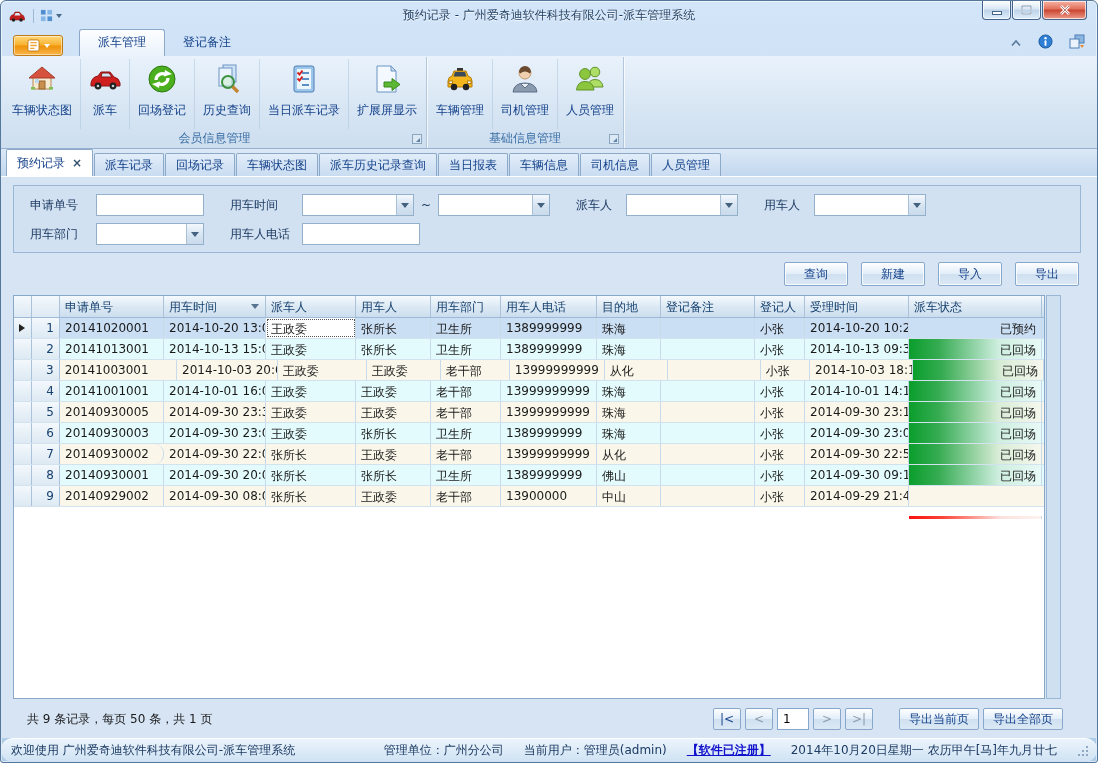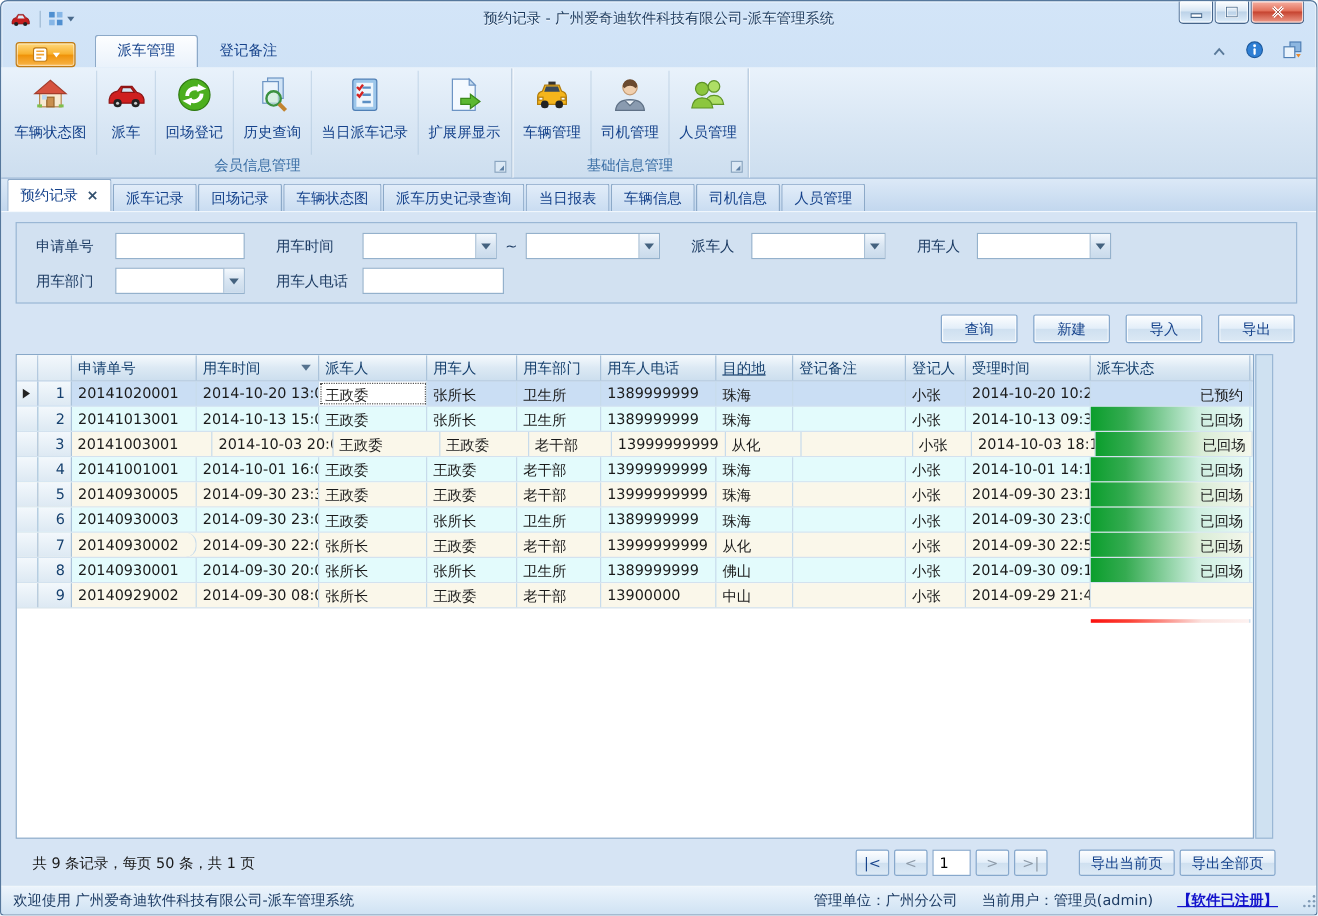--- a/index.html
+++ b/index.html
@@ -102,21 +102,21 @@
   .spacer { flex:1; }
   .pbtn { min-width:28px; height:22px; margin-left:4px; border:1px solid #87a8cc; border-radius:2px; color:#15428b; font:inherit;
           background:linear-gradient(#fdfeff,#e3eef9 48%,#cfe0f0 52%,#dce9f5); padding:0 5px; }
   .pbtn.dis { color:#8d9aa8; }
   .pbtn.wide { padding:0 9px; }
   .pbtn.gap { margin-left:26px; }
   .pin { width:32px; height:22px; margin-left:4px; border:1px solid #87a8cc; padding:0 5px; font:inherit; }
 
   
   .sbar { height:24px; background:linear-gradient(#ecf4fc,#cfe2f3); border-top:1px solid #fdfeff;
-          display:flex; align-items:center; padding:0 0 0 10px; color:#1c3b63; gap:20px; }
+          display:flex; align-items:center; padding:0 8px 0 10px; color:#1c3b63; gap:20px;border-radius:12px; }
   .lic { color:#1212cc; text-decoration:underline; font-weight:bold; cursor:pointer; }
   .grip { width:12px; height:12px; }
 </style>
 </head>
 <body>
 
 <div class="win">
 
   <div class="titlebar">
     <span class="appico">
@@ -390,21 +390,21 @@
       <div class="grid">
         <div class="ghead" id="ghead">
             <div class="hc ind" style="width: 18px;"></div>
             <div class="hc num" style="width: 28px;"></div>
             <div class="hc" style="width: 104px;"><span>申请单号</span></div>
             <div class="hc" style="width: 102px;"><span>用车时间</span><span class="sortarrow"></span></div>
             <div class="hc" style="width: 90px;"><span>派车人</span></div>
             <div class="hc" style="width: 75px;"><span>用车人</span></div>
             <div class="hc" style="width: 70px;"><span>用车部门</span></div>
             <div class="hc" style="width: 96px;"><span>用车人电话</span></div>
-            <div class="hc" style="width: 64px; text-decoration: underline;"><span>目的地</span></div>
+            <div class="hc" style="width: 64px;"><span>目的地</span></div>
             <div class="hc" style="width: 94px;"><span>登记备注</span></div>
             <div class="hc" style="width: 50px;"><span>登记人</span></div>
             <div class="hc" style="width: 104px;"><span>受理时间</span></div>
             <div class="hc" style="width: 133px;"><span>派车状态</span></div>
           </div>
         <div id="gbody">
             <div class="grow sel">
               <div class="c ind" style="width: 18px;">
                 <span class="rowarrow"></span>
               </div>
@@ -558,20 +558,21 @@
       <button class="pbtn wide">导出全部页</button>
     </div>
   </div>
 
   <div class="sbar">
     <span>欢迎使用 广州爱奇迪软件科技有限公司-派车管理系统</span>
     <span class="spacer"></span>
     <span>管理单位：广州分公司</span>
     <span>当前用户：管理员(admin)</span>
     <a class="lic">【软件已注册】</a>
+    <span>2014年10月20日星期一 农历甲午[马]年九月廿七</span>
     <span class="grip"><svg width="12" height="12" viewBox="0 0 12 12">
           <circle cx="10" cy="2" r="1.1" fill="#7e99b5"></circle>
           <circle cx="10" cy="6" r="1.1" fill="#7e99b5"></circle>
           <circle cx="6" cy="6" r="1.1" fill="#7e99b5"></circle>
           <circle cx="10" cy="10" r="1.1" fill="#7e99b5"></circle>
           <circle cx="6" cy="10" r="1.1" fill="#7e99b5"></circle>
           <circle cx="2" cy="10" r="1.1" fill="#7e99b5"></circle>
         </svg></span>
   </div>
 </div>

